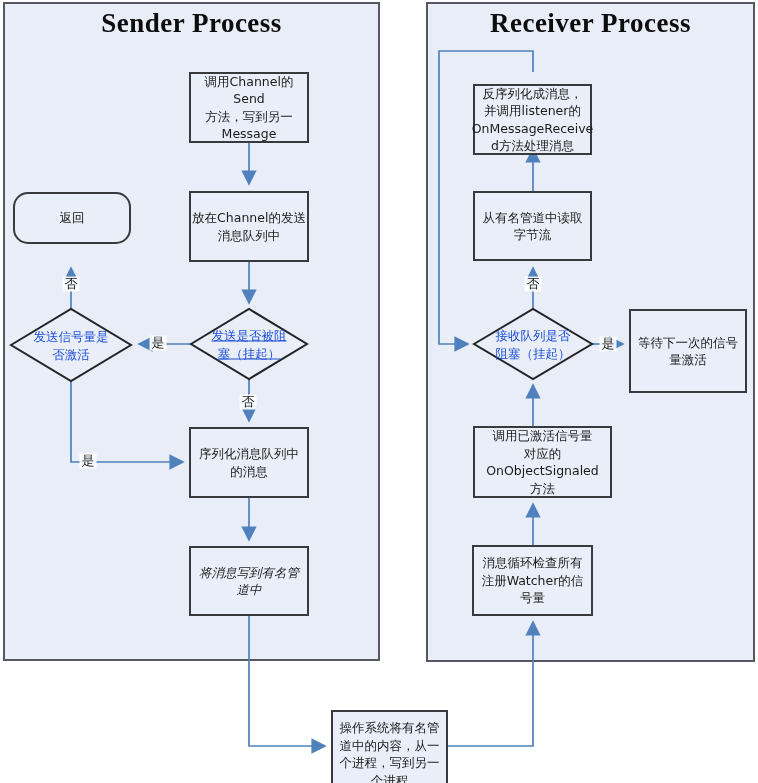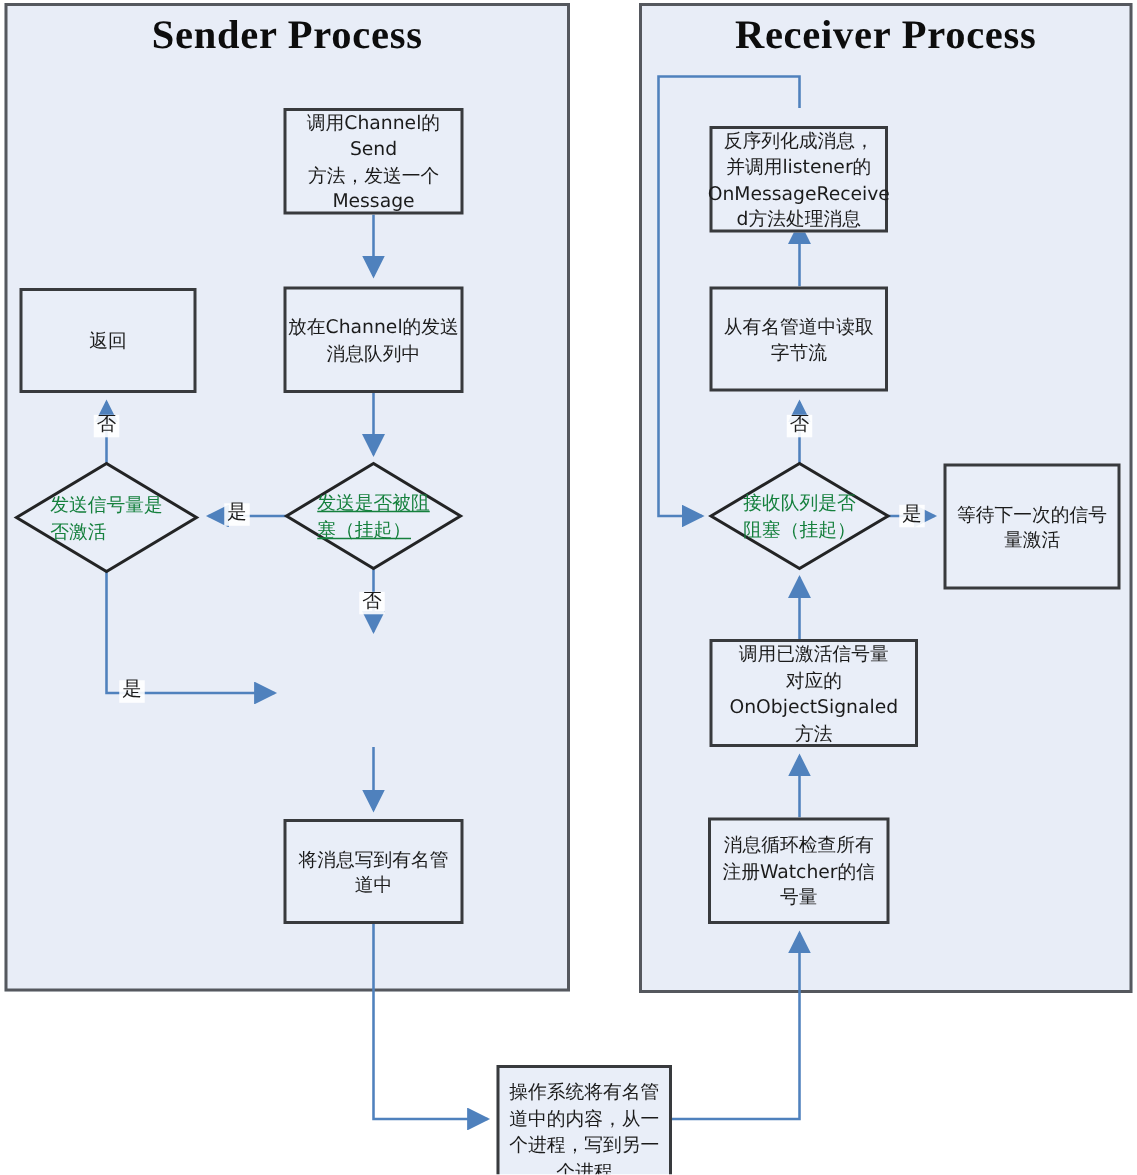--- a/index.html
+++ b/index.html
@@ -15,22 +15,22 @@
     font-family:"Liberation Serif","DejaVu Serif",serif;
     font-weight:bold;font-size:27px;color:#0d0d0d;letter-spacing:0.5px;
   }
   .node{
     position:absolute;background:#e9eef8;border:2px solid #383a3d;box-sizing:border-box;
     display:flex;align-items:center;justify-content:center;text-align:center;
     font-size:12.5px;line-height:1.4;white-space:pre-line;color:#1b1b1b;
     font-family:"DejaVu Sans","Liberation Sans",sans-serif;
   }
   .diamond-label{
-    position:absolute;transform:translate(-50%,-50%);text-align:left;
-    font-size:12.5px;line-height:1.4;white-space:pre-line;color:#15803d;
+    position:absolute;transform:translate(-50%,-50%);text-align:center;
+    font-size:12.5px;line-height:1.4;white-space:pre-line;color:#1d4ed8;
     font-family:"DejaVu Sans","Liberation Sans",sans-serif;
   }
   .edge-label{
     position:absolute;transform:translate(-50%,-50%);
     font-size:13px;color:#1b1b1b;background:rgba(255,255,255,0.9);
     padding:0 2px;line-height:1.15;
     font-family:"DejaVu Sans","Liberation Sans",sans-serif;
   }
   svg#wires{position:absolute;left:0;top:0;}
 </style>
@@ -73,26 +73,28 @@
     </g>
 
     <g stroke="#232425" stroke-width="2" fill="#e9eef8">
       <polygon points="191,344 249,309 307,344 249,379"></polygon>
       <polygon points="11,345 71,309 131,345 71,381"></polygon>
       <polygon points="474,344 533,309 592,344 533,379"></polygon>
     </g>
   </svg>
 
   <div class="node" style="left:189px;top:72px;width:120px;height:71px;">调用Channel的Send
-方法，发送一个
+方法，写到另一
 Message</div>
   <div class="node" style="left:189px;top:191px;width:120px;height:71px;">放在Channel的发送
 消息队列中</div>
-  <div class="node" style="left:13px;top:192px;width:118px;height:70px;">返回</div>
-  <div class="node" style="left:189px;top:546px;width:120px;height:70px;">将消息写到有名管
+  <div class="node" style="left:13px;top:192px;width:118px;height:52px;border-radius:15px;">返回</div>
+  <div class="node" style="left:189px;top:427px;width:120px;height:71px;">序列化消息队列中
+的消息</div>
+  <div class="node" style="left:189px;top:546px;width:120px;height:70px;font-style:italic;">将消息写到有名管
 道中</div>
 
   <div class="diamond-label" style="left:249px;top:344px;text-decoration:underline;">发送是否被阻
 塞（挂起）</div>
   <div class="diamond-label" style="left:71px;top:345px;">发送信号量是
 否激活</div>
 
   <div class="node" style="left:473px;top:72px;width:119px;height:71px;margin-top:12px;">反序列化成消息，
 并调用listener的
 OnMessageReceive

